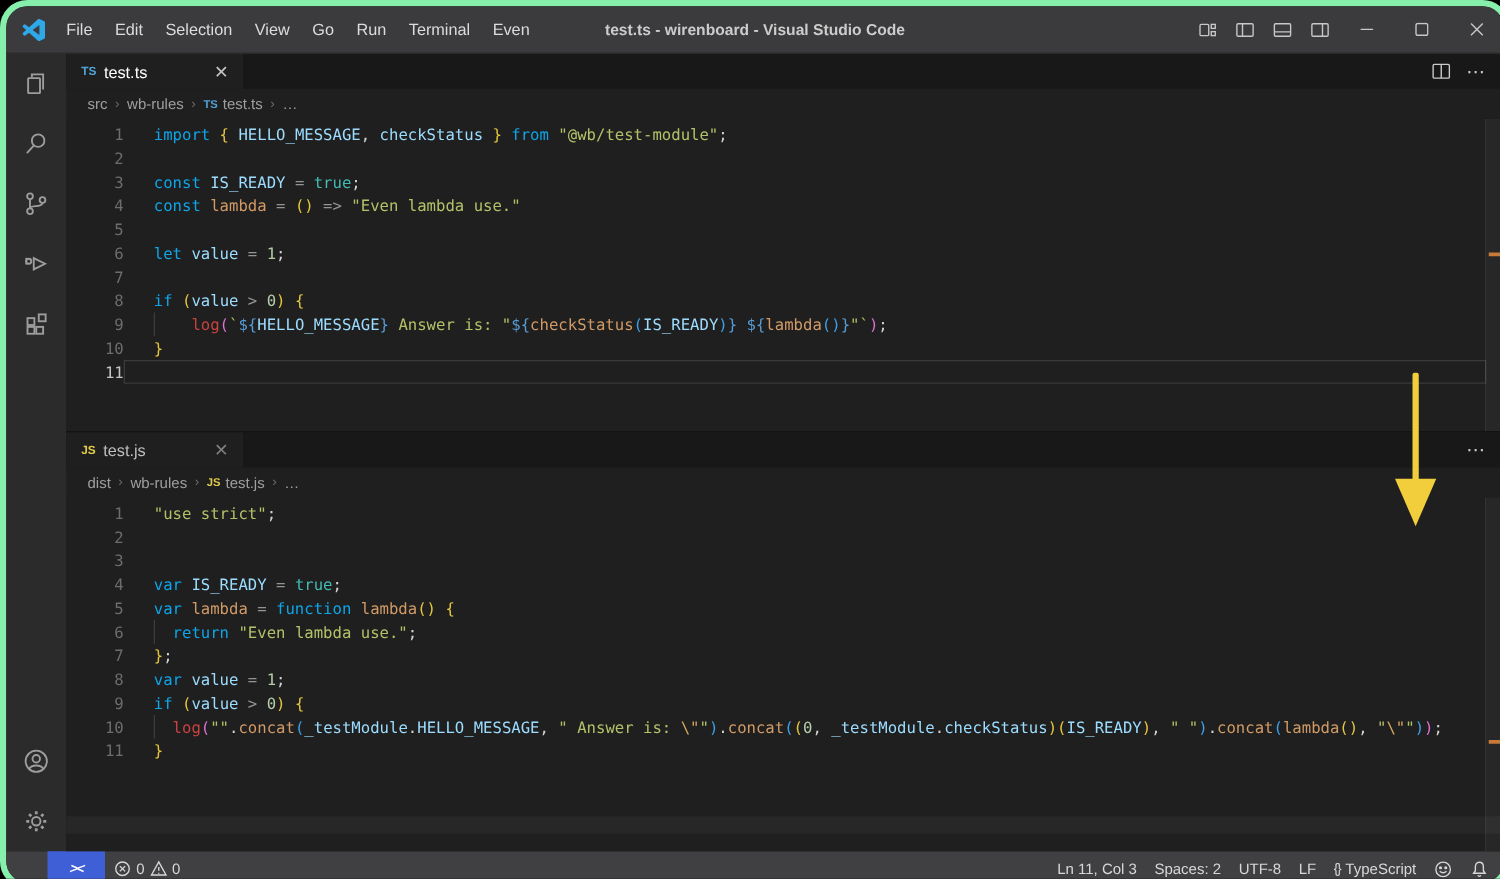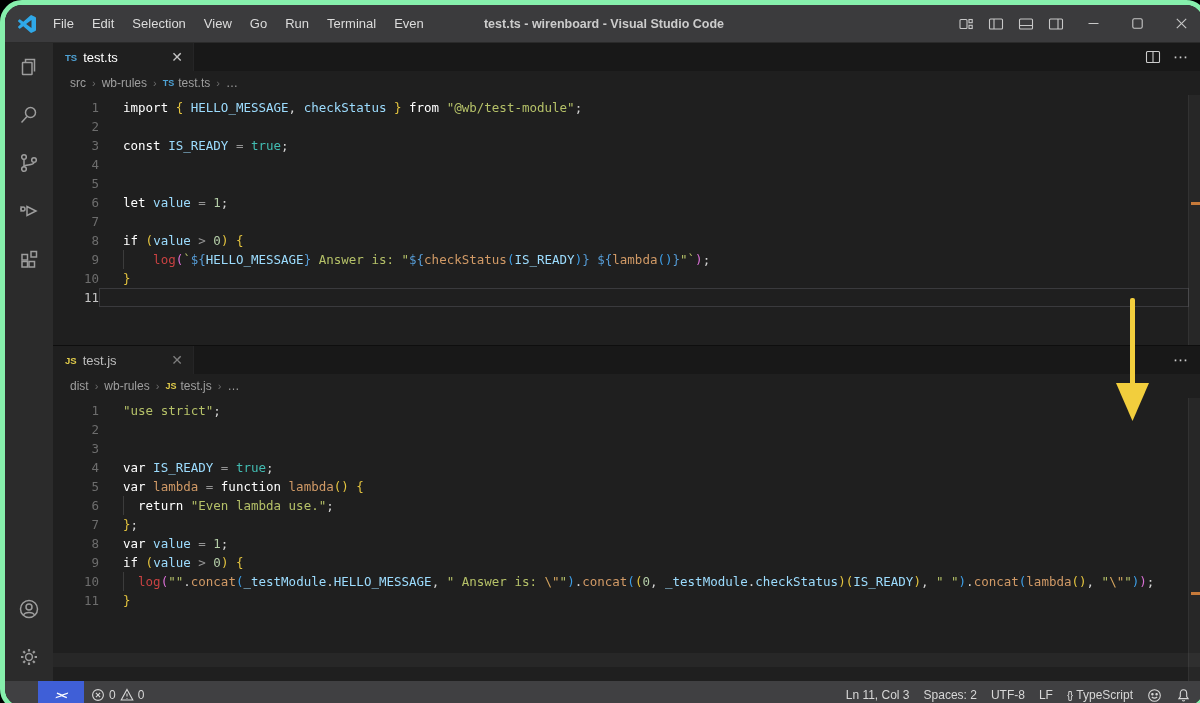--- a/index.html
+++ b/index.html
@@ -52,21 +52,21 @@
   .gutter{width:46px;flex:none;text-align:right;color:#6d6d6d;}
   .gutter.active{color:#c6c6c6;}
   .content{margin-left:24px;color:#d4d4d4;}
   .indent-guide{position:absolute;left:70px;top:0;bottom:0;border-left:1px solid #3c3c3c;}
   .cur-line{position:absolute;left:46px;right:14px;height:19px;border:1px solid #3a3a3d;box-sizing:border-box;pointer-events:none;}
   .vscroll{position:absolute;top:0;right:0;width:14px;bottom:0;background:rgba(121,121,121,0.10);border-left:1px solid rgba(255,255,255,0.05);}
   .ruler-marker{position:absolute;right:2px;width:10px;height:3px;background:#c77a3a;}
   .hband{position:absolute;left:0;right:0;bottom:14px;height:14px;background:#272727;}
   
   .tk{white-space:pre;}
-  .kw{color:#ffffff;} .vr{color:#9cdcfe;} .fn{color:#d19a66;}
+  .kw{color:#0ea5e9;} .vr{color:#9cdcfe;} .fn{color:#d19a66;}
   .fnu{color:#d19a66;border-bottom:1px dotted #8a8a8a;}
   .st{color:#b5c168;} .es{color:#d7a65f;} .nm{color:#b5cea8;} .bo{color:#42bcb2;}
   .er{color:#c94242;} .b1{color:#e5c53f;} .b2{color:#da70d6;} .b3{color:#3d9fe8;}
   .tp{color:#569cd6;} .op{color:#949494;} .pl{color:#d4d4d4;}
   
   .statusbar{height:28px;background:#404042;display:flex;align-items:center;justify-content:space-between;
              font-size:12px;color:#d7d7d7;}
   .sb-left,.sb-right{display:flex;align-items:center;height:100%;}
   .sb-spacer{width:33px;height:100%;}
   .remote{width:46px;height:100%;background:#3f5fd7;display:flex;align-items:center;justify-content:center;
@@ -240,21 +240,21 @@
             <span class="crumb-sep">›</span>
             <span class="crumb">
               <span>…</span>
             </span>
           </div>
         <div class="code">
           <div class="lines">
               <div class="row"><span class="gutter">1</span><span class="content"><span class="tk kw">import</span><span class="tk pl"> </span><span class="tk b1">{</span><span class="tk pl"> </span><span class="tk vr">HELLO_MESSAGE</span><span class="tk pl">,</span><span class="tk pl"> </span><span class="tk vr">checkStatus</span><span class="tk pl"> </span><span class="tk b1">}</span><span class="tk pl"> </span><span class="tk kw">from</span><span class="tk pl"> </span><span class="tk st">"@wb/test-module"</span><span class="tk pl">;</span></span></div>
               <div class="row"><span class="gutter">2</span><span class="content"></span></div>
               <div class="row"><span class="gutter">3</span><span class="content"><span class="tk kw">const</span><span class="tk pl"> </span><span class="tk vr">IS_READY</span><span class="tk op"> = </span><span class="tk bo">true</span><span class="tk pl">;</span></span></div>
-              <div class="row"><span class="gutter">4</span></div>
+              <div class="row"><span class="gutter">4</span><span class="content"><span class="tk kw">const</span><span class="tk pl"> </span><span class="tk fn">lambda</span><span class="tk op"> = </span><span class="tk b1">()</span><span class="tk op"> =&gt; </span><span class="tk st">"Even lambda use."</span></span></div>
               <div class="row"><span class="gutter">5</span><span class="content"></span></div>
               <div class="row"><span class="gutter">6</span><span class="content"><span class="tk kw">let</span><span class="tk pl"> </span><span class="tk vr">value</span><span class="tk op"> = </span><span class="tk nm">1</span><span class="tk pl">;</span></span></div>
               <div class="row"><span class="gutter">7</span><span class="content"></span></div>
               <div class="row"><span class="gutter">8</span><span class="content"><span class="tk kw">if</span><span class="tk pl"> </span><span class="tk b1">(</span><span class="tk vr">value</span><span class="tk op"> &gt; </span><span class="tk nm">0</span><span class="tk b1">)</span><span class="tk pl"> </span><span class="tk b1">{</span></span></div>
               <div class="row"><span class="gutter">9</span><span class="indent-guide"></span><span class="content"><span class="tk pl">    </span><span class="tk er">log</span><span class="tk b2">(</span><span class="tk st">`</span><span class="tk tp">${</span><span class="tk vr">HELLO_MESSAGE</span><span class="tk tp">}</span><span class="tk st"> Answer is: "</span><span class="tk tp">${</span><span class="tk fn">checkStatus</span><span class="tk b3">(</span><span class="tk vr">IS_READY</span><span class="tk b3">)</span><span class="tk tp">}</span><span class="tk st"> </span><span class="tk tp">${</span><span class="tk fn">lambda</span><span class="tk b3">()</span><span class="tk tp">}</span><span class="tk st">"`</span><span class="tk b2">)</span><span class="tk pl">;</span></span></div>
               <div class="row"><span class="gutter">10</span><span class="content"><span class="tk b1">}</span></span></div>
               <div class="row"><span class="gutter active">11</span><span class="content"></span></div>
             </div>
           <div class="cur-line" style="top:193px;"></div>
           <div class="vscroll">

